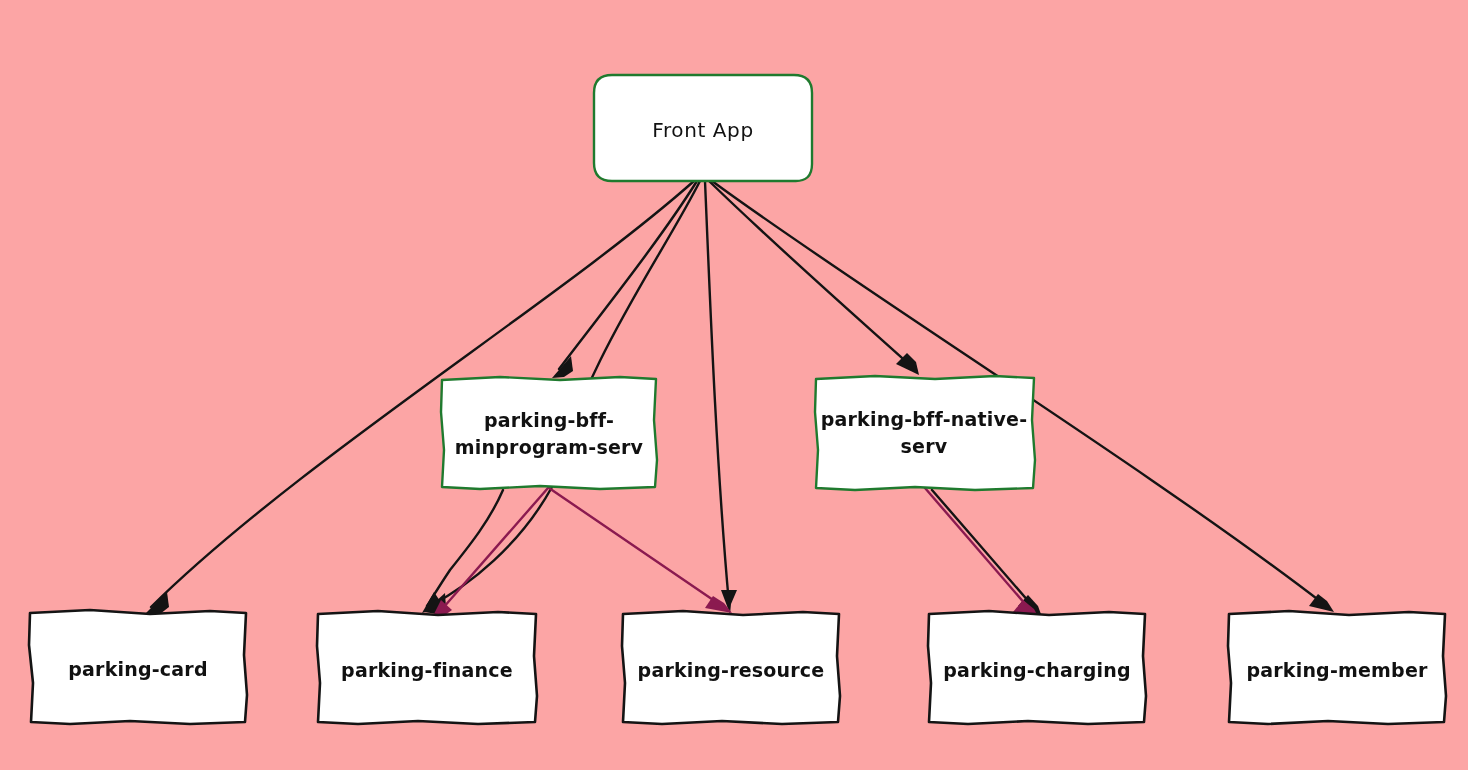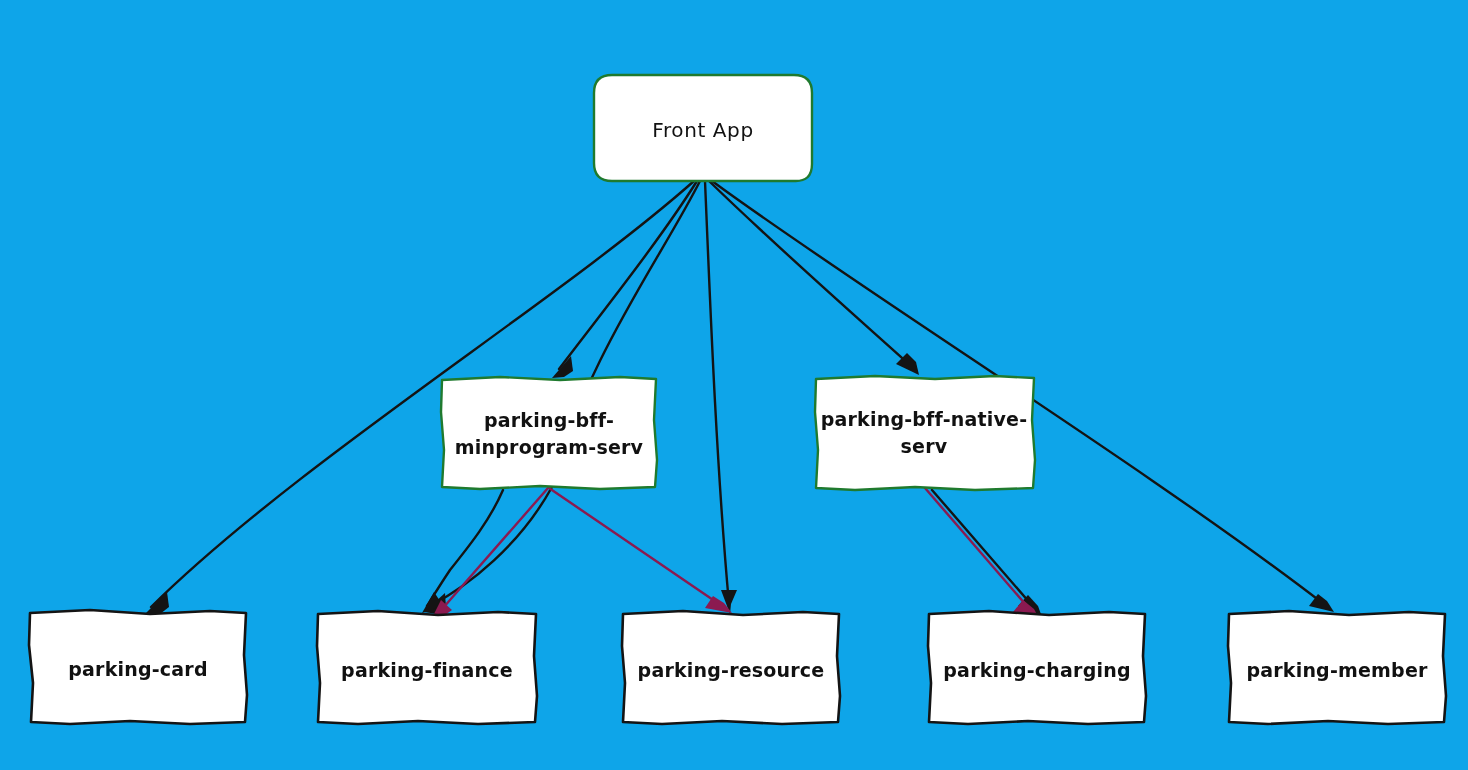--- a/index.html
+++ b/index.html
@@ -8,21 +8,21 @@
     padding: 0;
     background: #ffffff;
   }
   body {
     font-family: "DejaVu Sans", sans-serif;
   }
   #diagram-canvas {
     position: relative;
     width: 1468px;
     height: 770px;
-    background: #0ea5e9;
+    background: #fca5a5;
     overflow: hidden;
   }
   #diagram-svg {
     position: absolute;
     left: 0;
     top: 0;
     width: 1468px;
     height: 770px;
   }
   .node-label {

